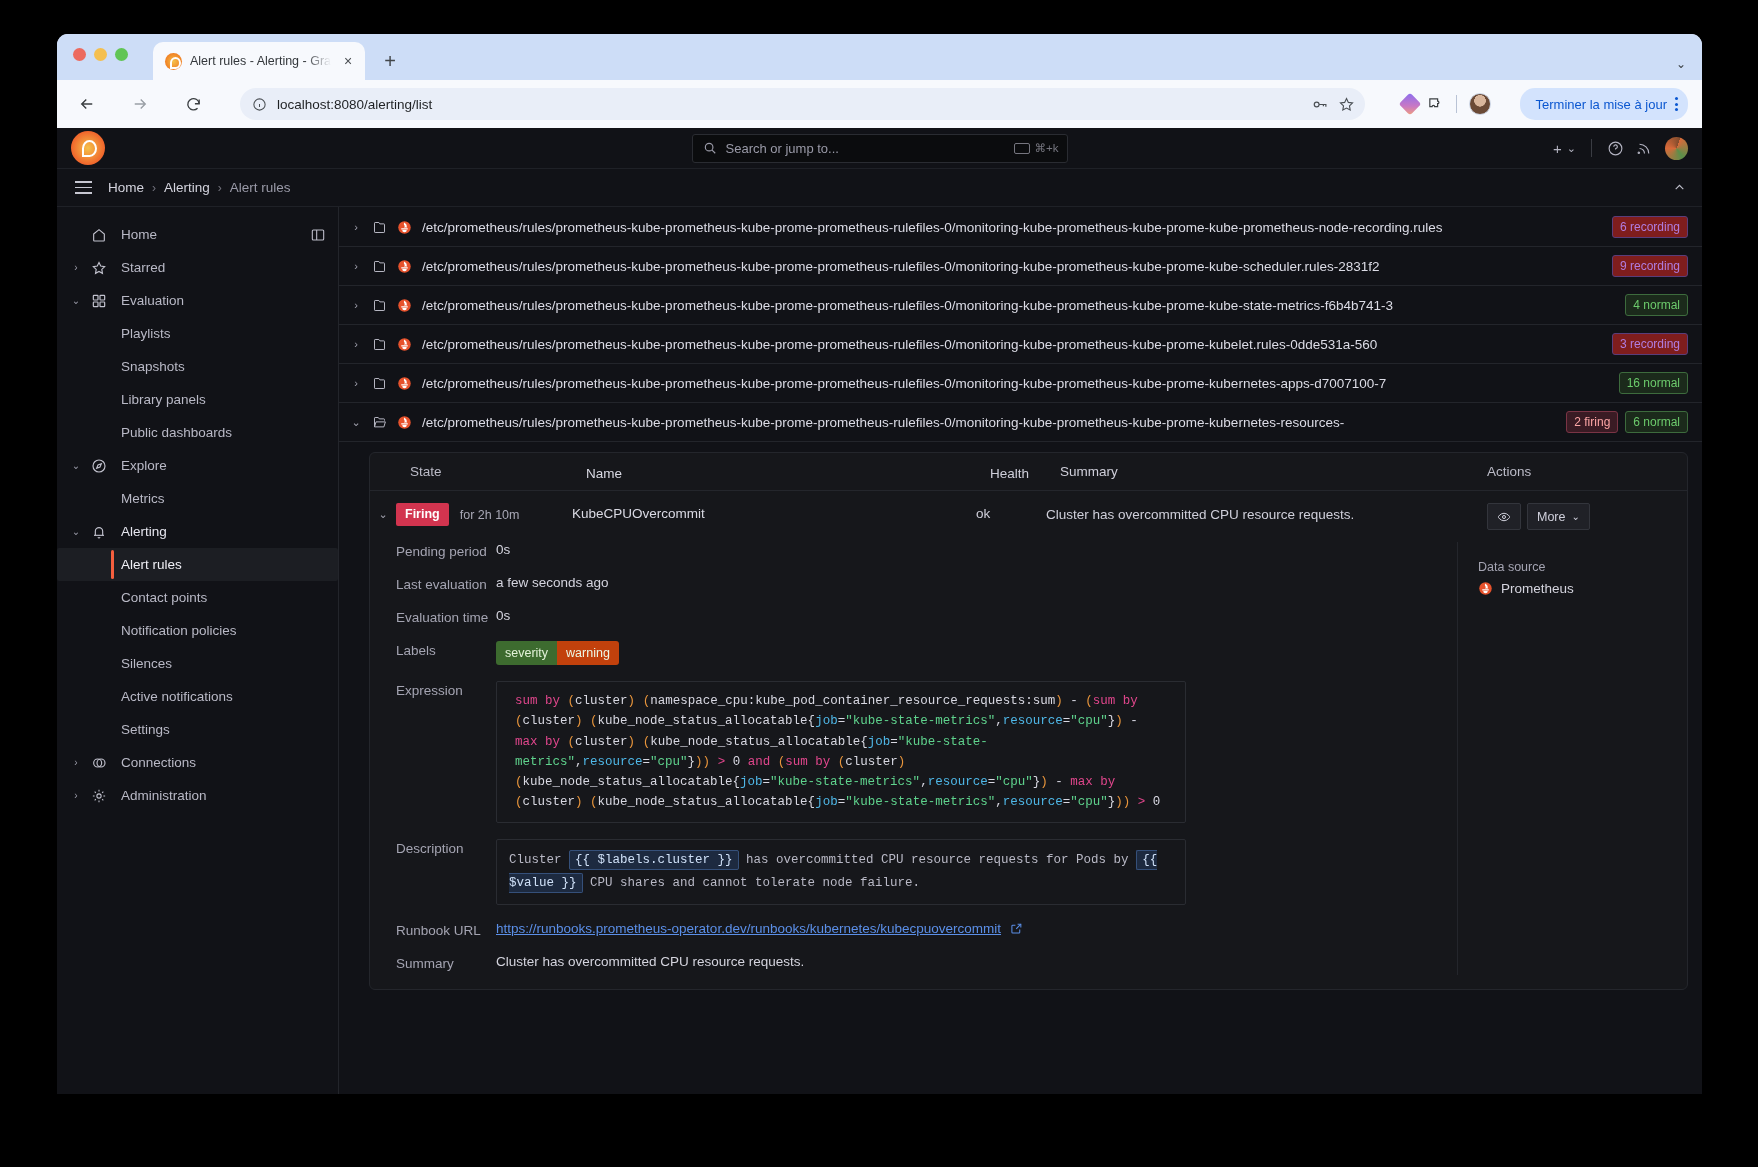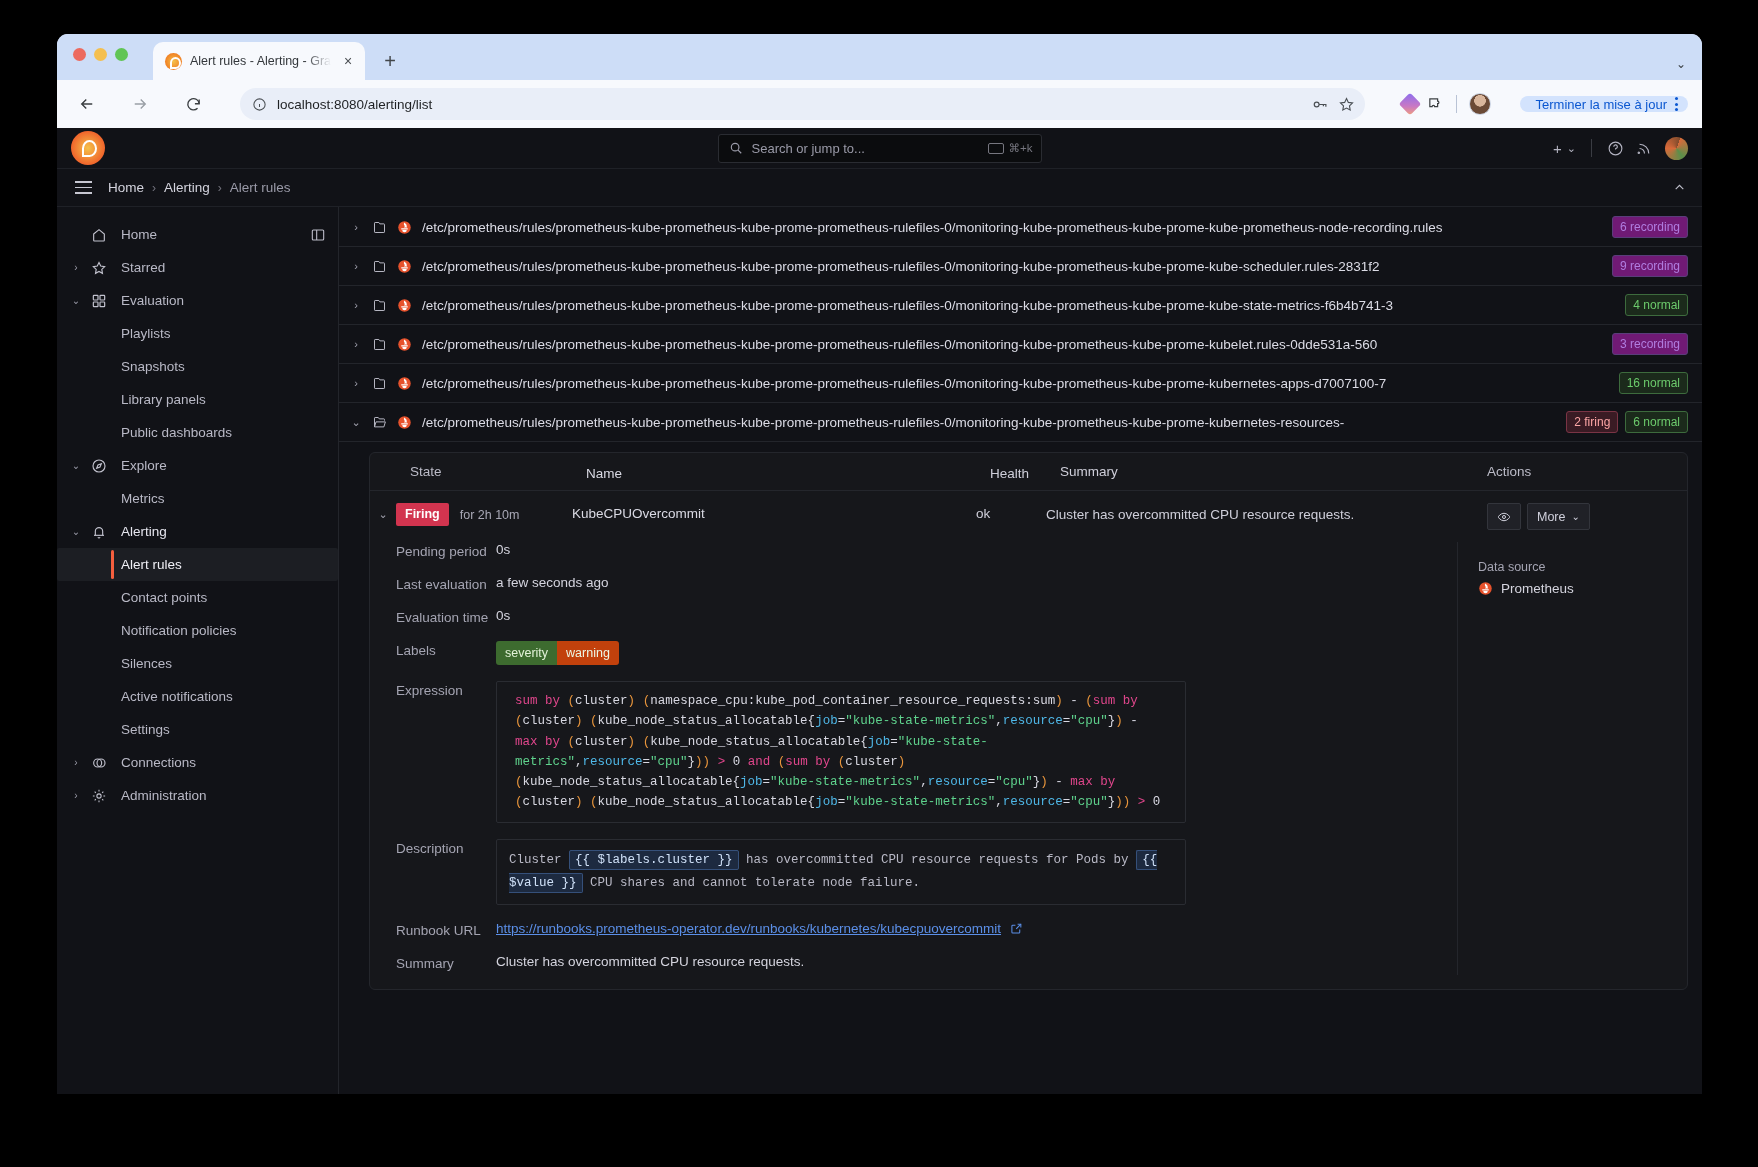--- a/index.html
+++ b/index.html
@@ -108,21 +108,21 @@
     background: linear-gradient(135deg,#8a6ef0 0%,#c978c4 60%,#f0a07a 100%);
     transform: rotate(45deg); border-radius: 3px;
   }
   .tb-sep { width: 1px; height: 18px; background: #b9c3d5; margin: 0 3px; }
   .avatar-sm {
     width: 22px; height: 22px; border-radius: 50%;
     background: radial-gradient(circle at 50% 34%, #d9b69c 0 34%, #6b4a36 36% 100%);
     border: 1px solid #cdd5e4;
   }
   .update-pill {
-    height: 16px; border-radius: 15px;
+    height: 32px; border-radius: 15px;
     background: #d3e3fd; color: #0b57d0;
     display: flex; align-items: center; gap: 8px;
     padding: 0 10px 0 16px;
     font-size: 13px; white-space: nowrap;
     margin-left: 8px;
   }
   .kebab { display:flex; flex-direction:column; gap:2.5px; }
   .kebab i { width:3px; height:3px; border-radius:50%; background:#0b57d0; display:block; }
 
   
@@ -146,21 +146,21 @@
     border-radius: 50%;
     background: radial-gradient(circle at 50% 50%, #f5c14a 0%, #f05a28 78%);
     position: relative; flex: 0 0 34px;
   }
   .g-logo::after {
     content:""; position:absolute; left:11px; top:9px;
     width:11px; height:13px; border:2.4px solid #ffffff; border-radius: 50% 50% 50% 0;
   }
   .g-search {
     position: absolute; left: 50%; transform: translateX(-50%);
-    width: 324px; height: 29px;
+    width: 376px; height: 29px;
     background: #0b0c0e;
     border: 1px solid #2a2c32;
     border-radius: 3px;
     display: flex; align-items: center;
     padding: 0 8px 0 10px; gap: 9px;
   }
   .g-search .ph { flex: 1; font-size: 13px; color: #9a9aa8; }
   .kbd-hint { font-size: 11.5px; color: #76767f; display: flex; align-items: center; gap: 5px; }
   .kbd-box {
     width: 16px; height: 11px; border: 1px solid #76767f; border-radius: 2px;
@@ -254,21 +254,21 @@
     white-space: nowrap; overflow: hidden;
     color: #dcdce6;
   }
   .badges { display: flex; gap: 7px; flex: 0 0 auto; }
   .badge {
     font-size: 12px; line-height: 1;
     padding: 4px 7px;
     border-radius: 3px;
     white-space: nowrap;
   }
-  .badge.recording { background: #701a75; color: #b07de0; border: 1px solid #5a3d7a; }
+  .badge.recording { background: #7f1d1d; color: #b07de0; border: 1px solid #5a3d7a; }
   .badge.normal { background: #1b2a1b; color: #6ccb6c; border: 1px solid #3d6b3d; }
   .badge.firing { background: #3a1b24; color: #fca5a5; border: 1px solid #7a3445; }
 
   
   .rules-wrap { padding: 10px 14px 0 30px; }
   .rules-table {
     background: #16171b;
     border: 1px solid #24262c;
     border-radius: 6px;
   }

